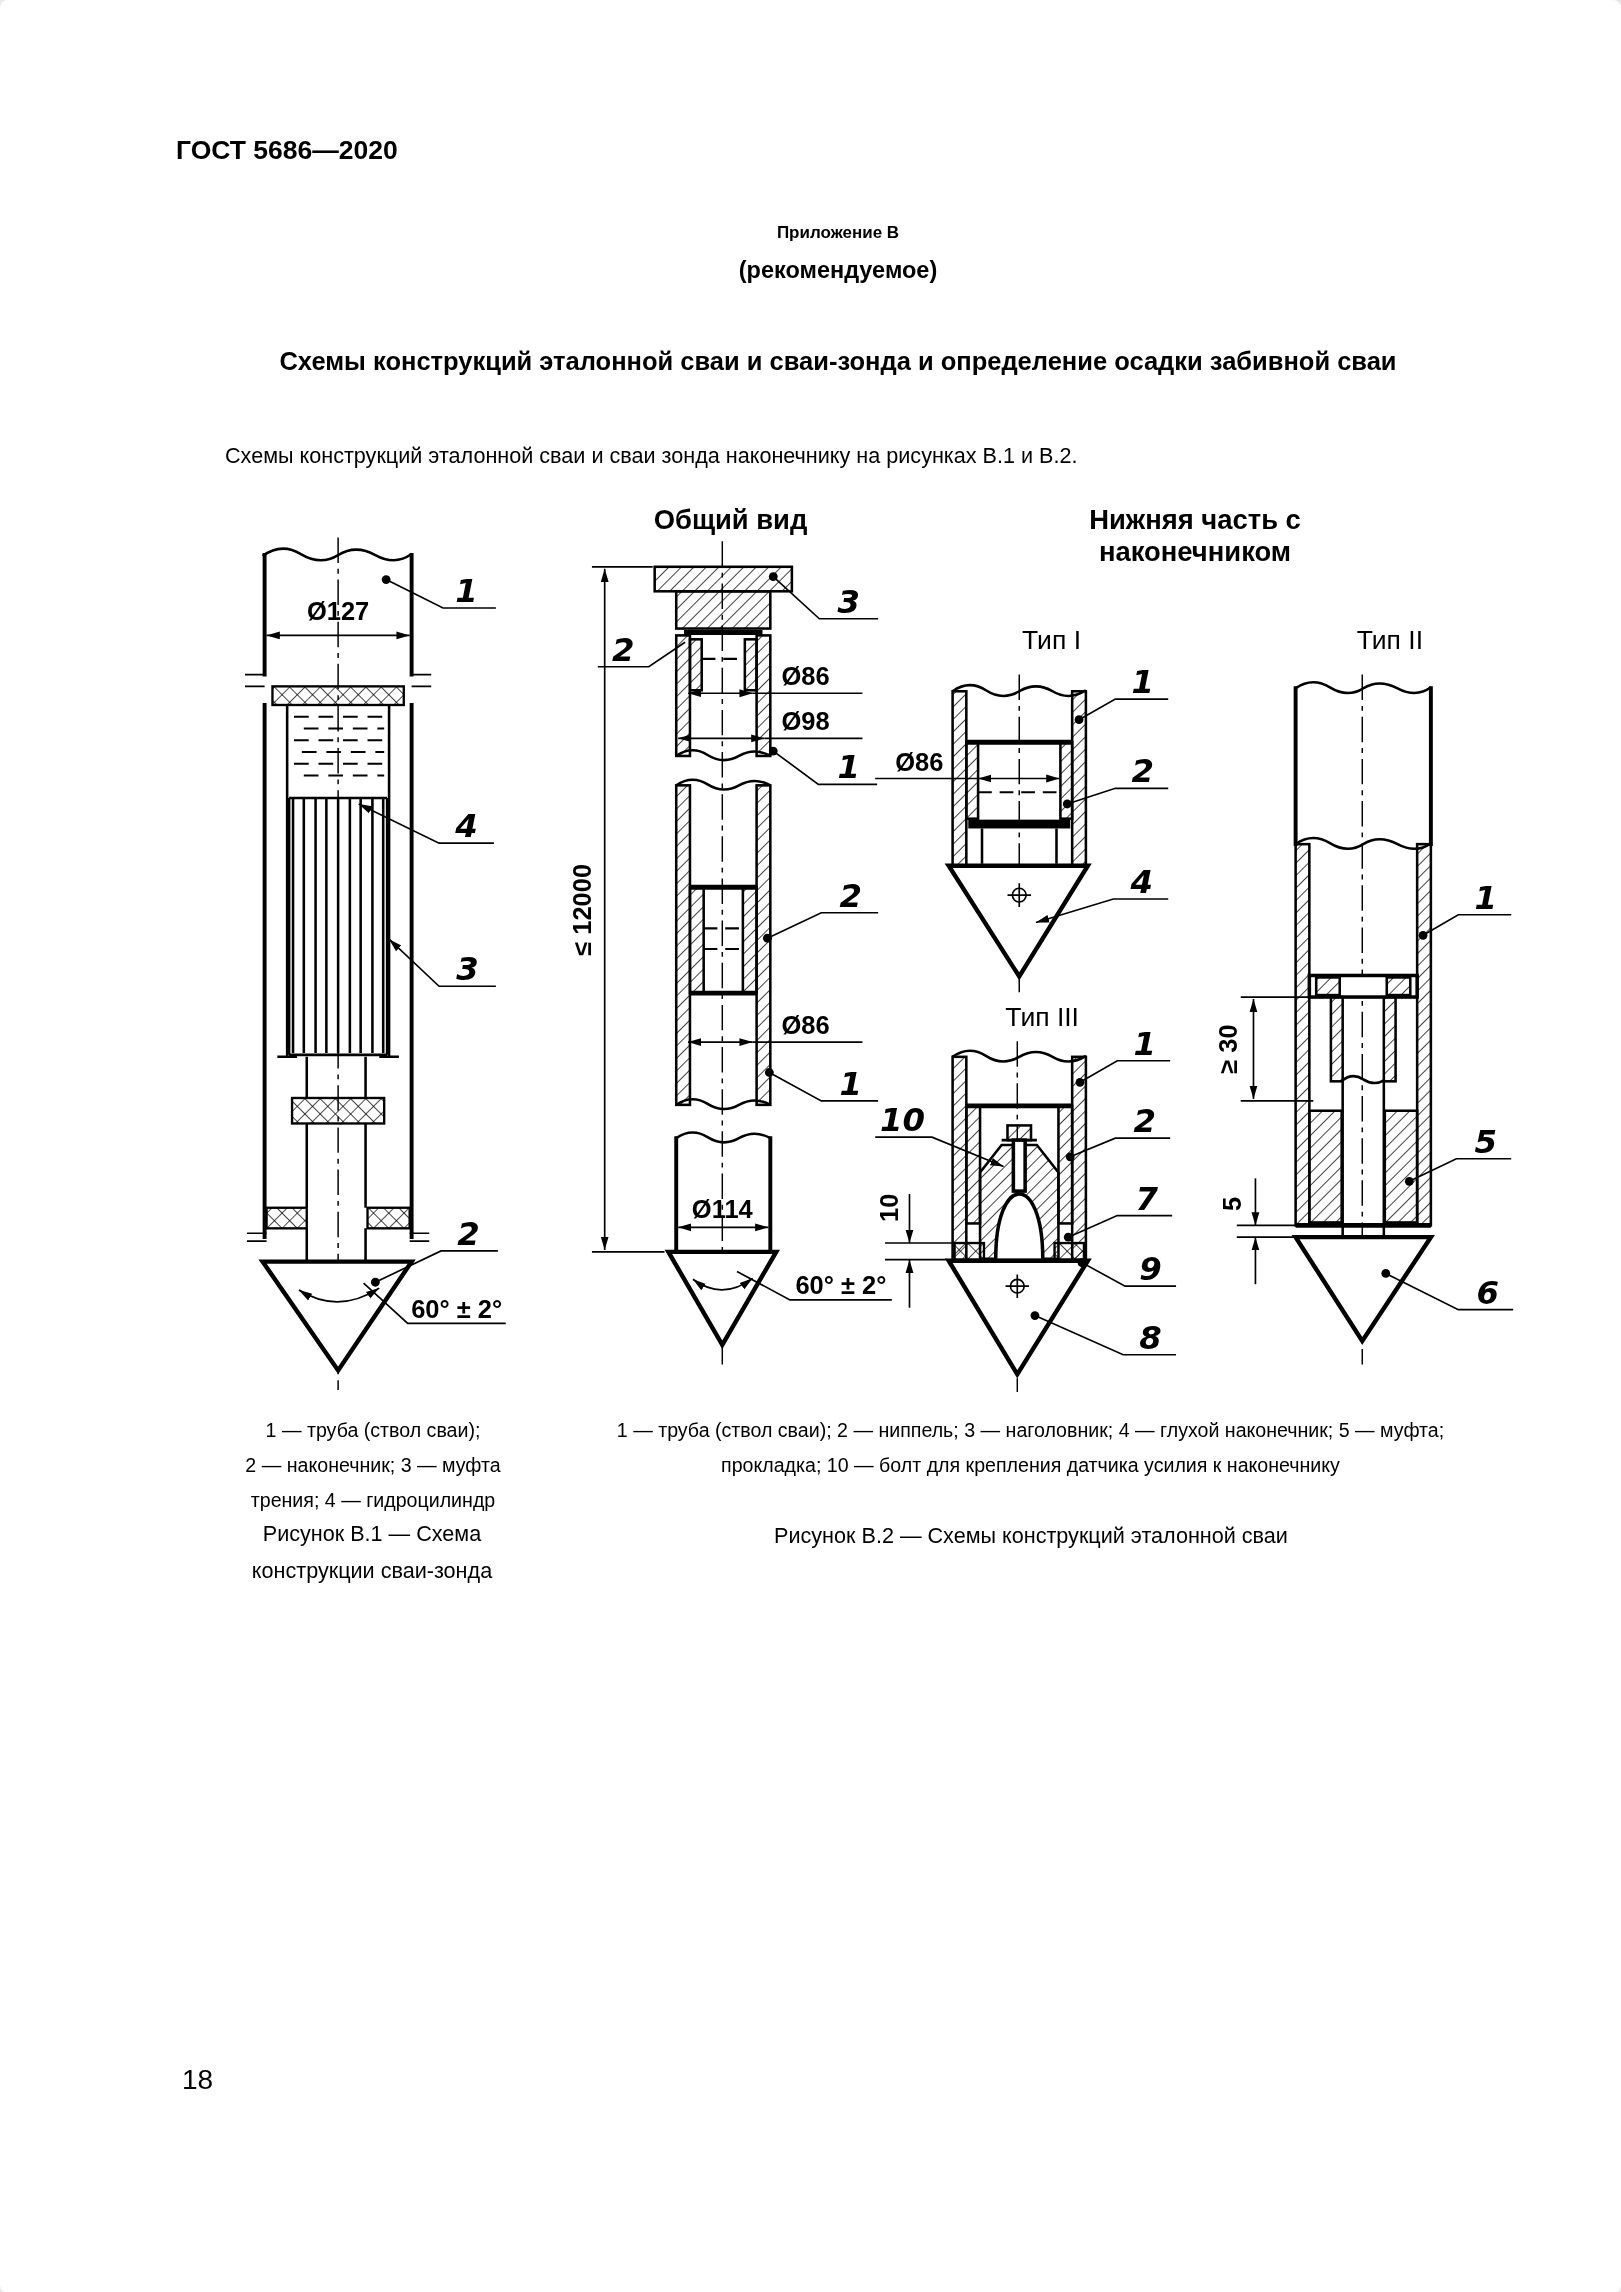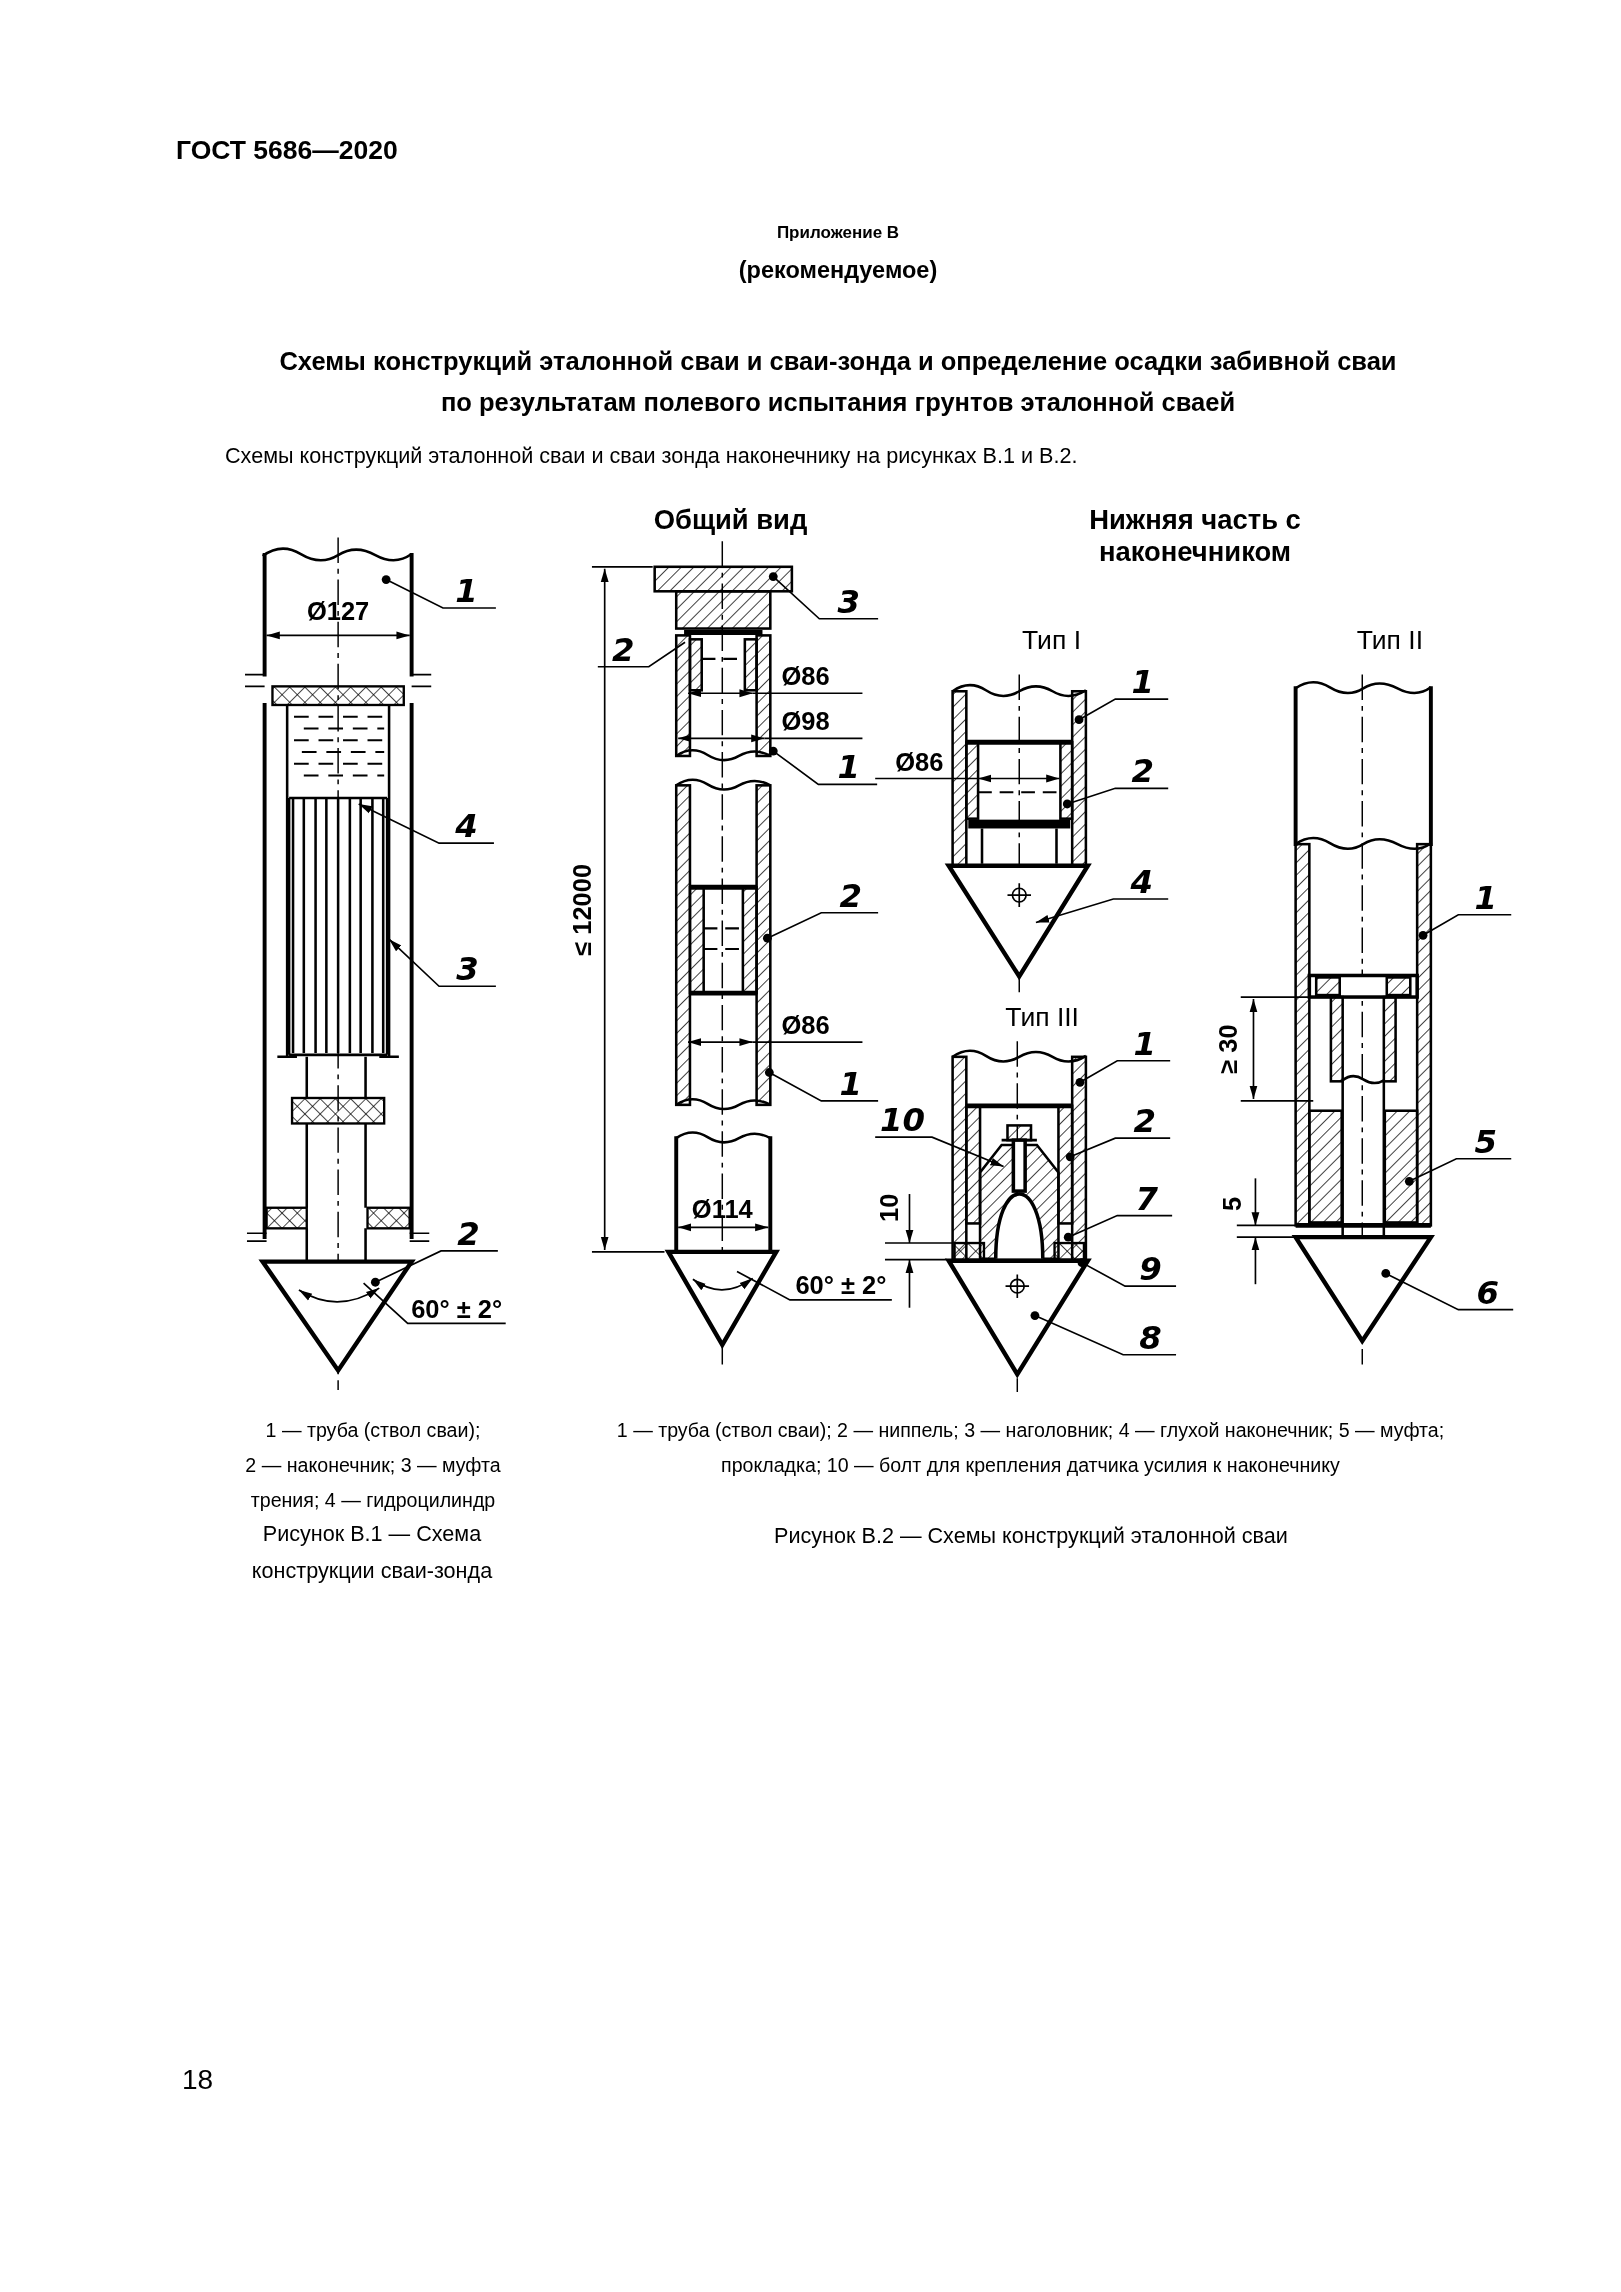--- a/index.html
+++ b/index.html
@@ -1,17 +1,17 @@
 <!DOCTYPE html>
 <html><head>
 <meta charset="utf-8">
 <style>
   html,body{margin:0;padding:0;background:#e8e8e8;}
   .page{position:relative;width:1621px;height:2293px;background:#ffffff;
-        font-family:"Liberation Sans",sans-serif;color:#000;overflow:hidden;}
+        font-family:"Liberation Sans",sans-serif;color:#000;overflow:hidden;border-radius:8px;}
   .abs{position:absolute;}
   .gost-header{left:176px;top:135px;font-size:26.5px;font-weight:bold;}
   .centerblock{left:147px;width:1382px;text-align:center;}
   .appendix-label{top:223px;font-size:17px;font-weight:bold;}
   .appendix-type{top:257px;font-size:23.5px;font-weight:bold;}
   .main-title{top:341px;font-size:25.5px;font-weight:bold;line-height:41px;}
   .intro{left:225px;top:443px;font-size:21.6px;}
   .dia-h{font-size:27.4px;font-weight:bold;text-align:center;}
   .type-h{font-size:26.5px;font-weight:normal;text-align:right;}
   .legend{font-size:19.6px;line-height:35px;text-align:center;}
@@ -36,21 +36,20 @@
 </head>
 <body>
 
 <div class="page">
 
   <div class="abs gost-header">ГОСТ 5686—2020</div>
   <div class="abs centerblock appendix-label">Приложение В</div>
   <div class="abs centerblock appendix-type">(рекомендуемое)</div>
   <div class="abs centerblock main-title">
     <div>Схемы конструкций эталонной сваи и сваи-зонда и определение осадки забивной сваи</div>
-    <div>по результатам полевого испытания грунтов эталонной сваей</div>
   </div>
   <div class="abs intro">Схемы конструкций эталонной сваи и сваи зонда наконечнику на рисунках В.1 и В.2.</div>
 
   <div class="abs dia-h" style="left:603px;top:504px;width:255px;">Общий вид</div>
   <div class="abs dia-h" style="left:994px;top:504px;width:402px;">Нижняя часть с наконечником</div>
   <div class="abs type-h" style="left:963px;top:625px;width:118px;">Тип I</div>
   <div class="abs type-h" style="left:1305px;top:625px;width:118px;">Тип II</div>
   <div class="abs type-h" style="left:961px;top:1002px;width:118px;">Тип III</div>
 
   <svg class="abs" style="left:0;top:0" width="1621" height="2293" viewBox="0 0 1654 2339">

